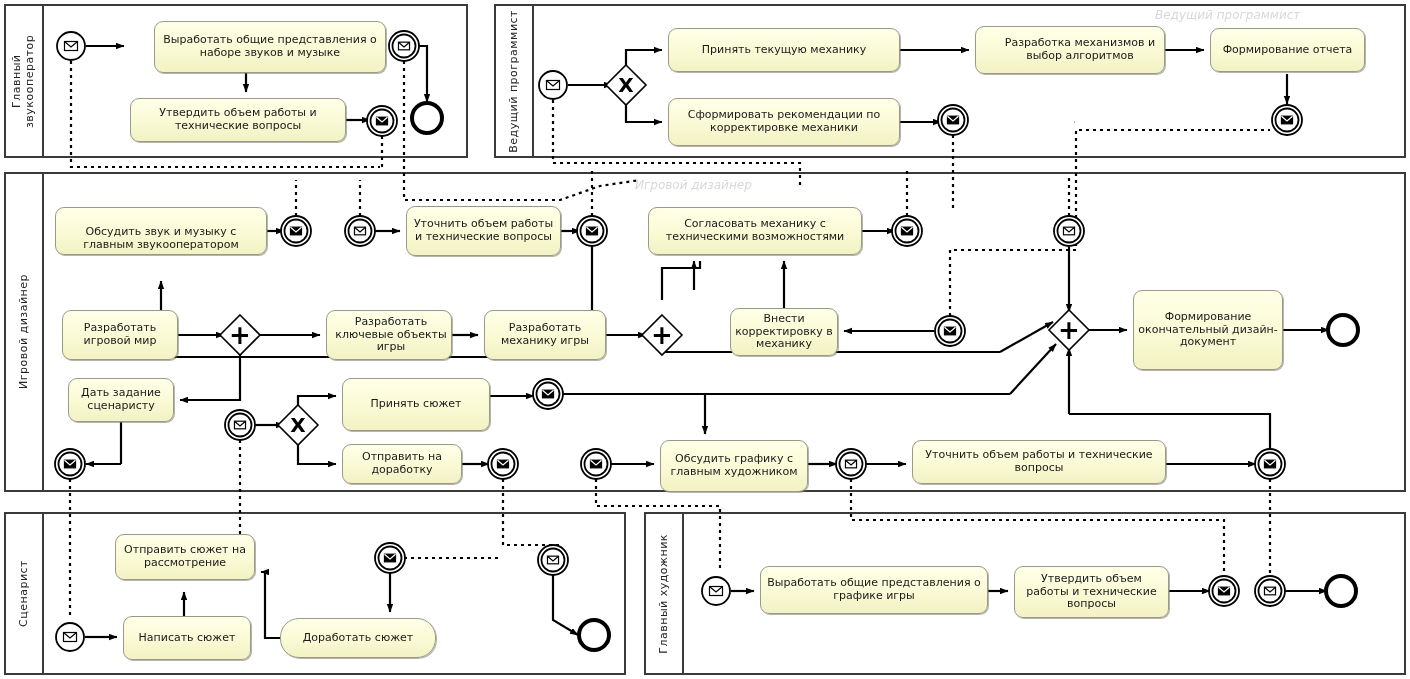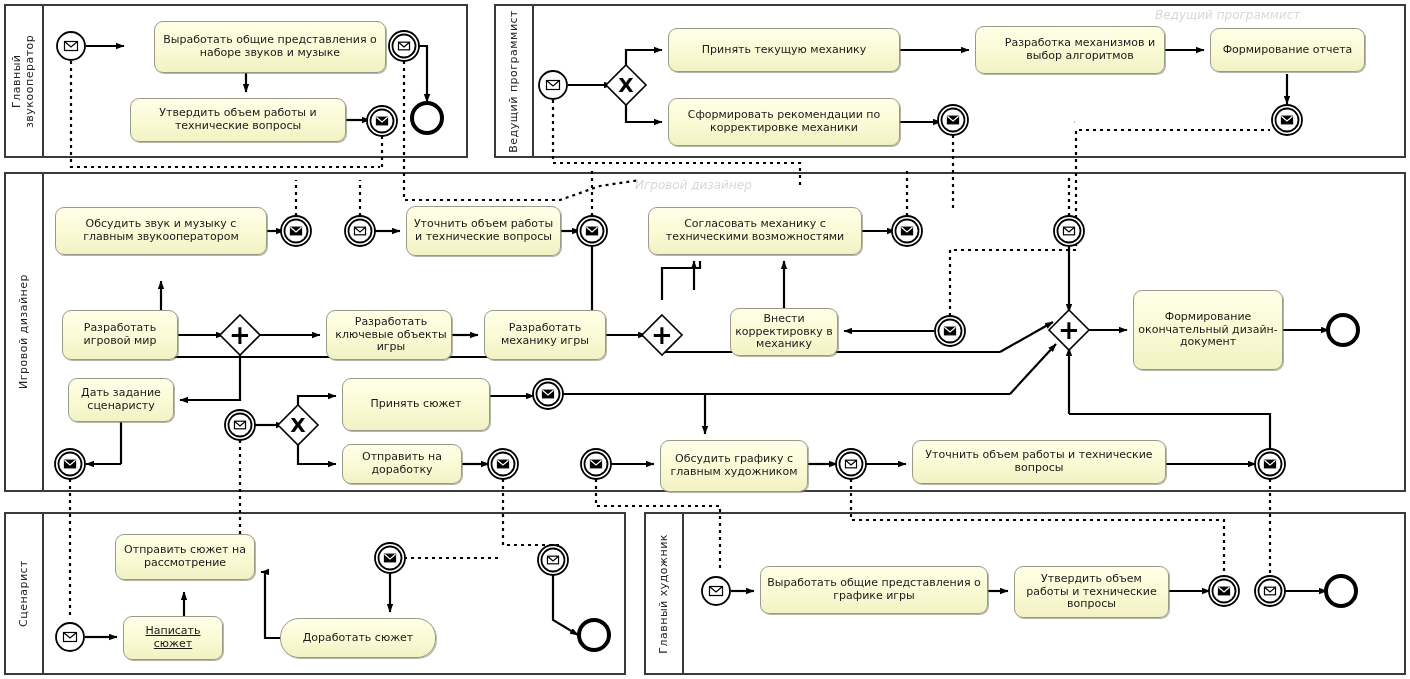--- a/index.html
+++ b/index.html
@@ -428,21 +428,21 @@
       </div>
       <div class="task" style="left: 975px; top: 26px; width: 190px; height: 48px; padding-left: 24px;">
         <span>Разработка механизмов и выбор алгоритмов</span>
       </div>
       <div class="task" style="left: 1210px; top: 28px; width: 155px; height: 44px;">
         <span>Формирование отчета</span>
       </div>
       <div class="task" style="left: 668px; top: 98px; width: 232px; height: 48px;">
         <span>Сформировать рекомендации по корректировке механики</span>
       </div>
-      <div class="task" style="left: 55px; top: 207px; width: 212px; height: 48px;">
+      <div class="task" style="left: 55px; top: 207px; width: 212px; height: 48px; align-items: flex-end;">
         <span>Обсудить звук и музыку с главным звукооператором</span>
       </div>
       <div class="task" style="left: 406px; top: 206px; width: 155px; height: 50px;">
         <span>Уточнить объем работы и технические вопросы</span>
       </div>
       <div class="task" style="left: 648px; top: 207px; width: 214px; height: 48px;">
         <span>Согласовать механику с техническими возможностями</span>
       </div>
       <div class="task" style="left: 62px; top: 310px; width: 116px; height: 50px;">
         <span>Разработать игровой мир</span>
@@ -470,21 +470,21 @@
       </div>
       <div class="task" style="left: 660px; top: 440px; width: 148px; height: 52px;">
         <span>Обсудить графику с главным художником</span>
       </div>
       <div class="task" style="left: 912px; top: 440px; width: 254px; height: 44px;">
         <span>Уточнить объем работы и технические вопросы</span>
       </div>
       <div class="task" style="left: 115px; top: 534px; width: 140px; height: 46px;">
         <span>Отправить сюжет на рассмотрение</span>
       </div>
-      <div class="task" style="left: 123px; top: 616px; width: 100px; height: 44px; text-decoration: underline;">
+      <div class="task" style="left: 123px; top: 616px; width: 128px; height: 44px;">
         <span>Написать сюжет</span>
       </div>
       <div class="task" style="left: 280px; top: 618px; width: 156px; height: 40px; border-radius: 19px;">
         <span>Доработать сюжет</span>
       </div>
       <div class="task" style="left: 760px; top: 566px; width: 228px; height: 48px;">
         <span>Выработать общие представления о графике игры</span>
       </div>
       <div class="task" style="left: 1014px; top: 566px; width: 155px; height: 52px;">
         <span>Утвердить объем работы и технические вопросы</span>

